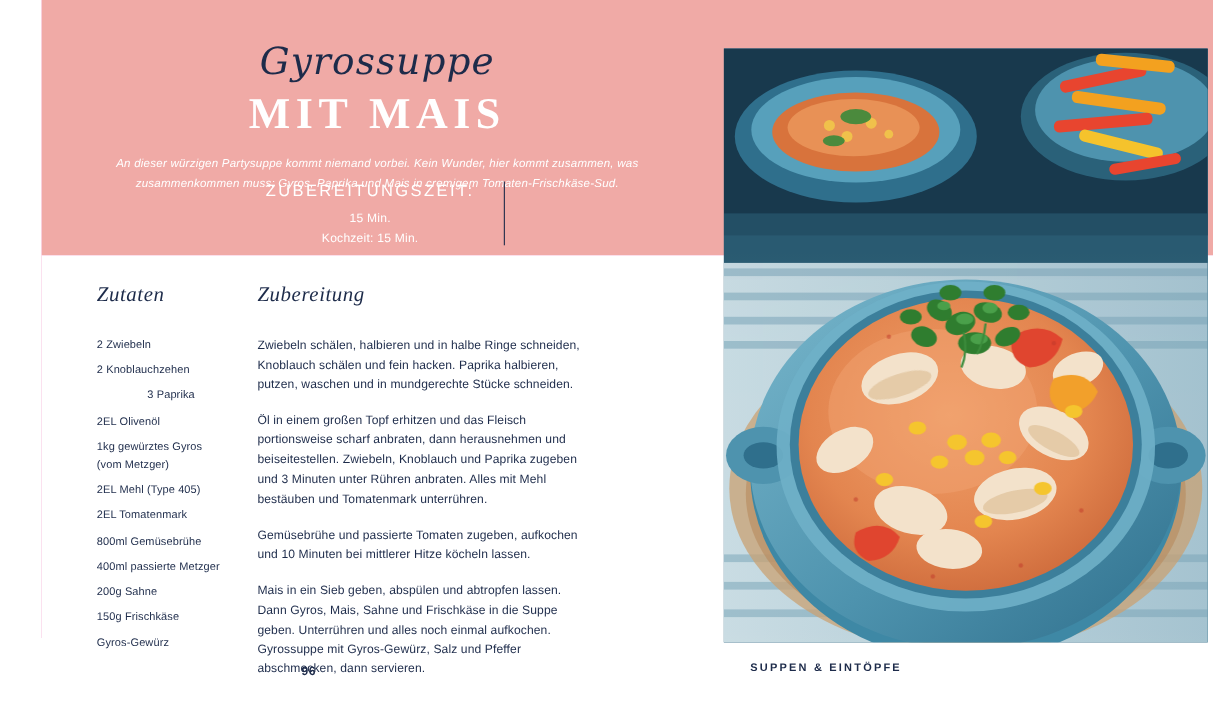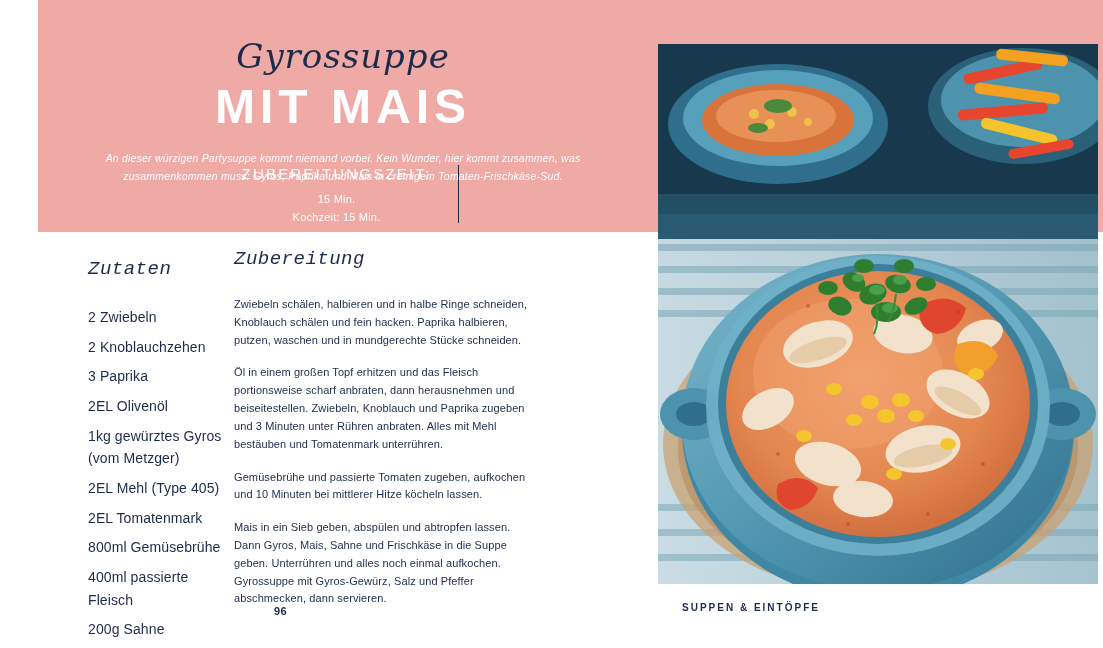--- a/index.html
+++ b/index.html
@@ -43,23 +43,23 @@
     font-family: "DejaVu Serif", serif;
     font-style: italic;
     font-weight: normal;
     font-size: 34px;
     color: #1d2b4a;
     letter-spacing: 1px;
     line-height: 1.1;
   }
   .main-title {
     margin-top: 6px;
-    font-family: Liberation Sans, sans-serif;
+    font-family: Liberation Serif, serif;
     font-weight: bold;
-    font-size: 48px;
+    font-size: 40px;
     letter-spacing: 5px;
     color: #ffffff;
     line-height: 1.1;
   }
   .intro {
     margin-top: 16px;
     font-size: 10.5px;
     font-style: italic;
     color: #ffffff;
     line-height: 1.7;
@@ -103,36 +103,36 @@
   }
 
   
   .col-ingredients {
     position: absolute;
     left: 50px; top: 258px;
     width: 135px;
   }
   .col-steps {
     position: absolute;
-    left: 196px; top: 248px;
+    left: 196px; top: 258px;
     width: 300px;
   }
   .section-head {
-    font-family: Liberation Mono, monospace;
+    font-family: Liberation Serif, serif;
     font-style: italic;
     font-size: 19px;
     color: #1d2b4a;
     letter-spacing: 0.5px;
     margin-bottom: 26px;
   }
   .ing-list {
     list-style: none;
   }
   .ing-list li {
-    font-size: 14px;
+    font-size: 10px;
     color: #1d2b4a;
     line-height: 1.62;
     margin-bottom: 7px;
     letter-spacing: 0.1px;
   }
   .steps p {
     font-size: 11px;
     color: #1d2b4a;
     line-height: 1.62;
     margin-bottom: 15px;
@@ -190,28 +190,28 @@
 Kochzeit: 15 Min.</div>
     </div>
     <div class="meta-divider"></div>
   </div>
 
   <div class="col-ingredients">
     <div class="section-head">Zutaten</div>
     <ul class="ing-list" id="ingredients-list">
         <li style="white-space: pre-line;">2 Zwiebeln</li>
         <li style="white-space: pre-line;">2 Knoblauchzehen</li>
-        <li style="white-space: pre-line;">3 Paprika</li>
+        <li style="white-space: pre-line; text-align: center;">3 Paprika</li>
         <li style="white-space: pre-line;">2EL Olivenöl</li>
         <li style="white-space: pre-line;">1kg gewürztes Gyros
 (vom Metzger)</li>
         <li style="white-space: pre-line;">2EL Mehl (Type 405)</li>
         <li style="white-space: pre-line;">2EL Tomatenmark</li>
         <li style="white-space: pre-line;">800ml Gemüsebrühe</li>
-        <li style="white-space: pre-line;">400ml passierte Fleisch</li>
+        <li style="white-space: pre-line;">400ml passierte Metzger</li>
         <li style="white-space: pre-line;">200g Sahne</li>
         <li style="white-space: pre-line;">150g Frischkäse</li>
         <li style="white-space: pre-line;">Gyros-Gewürz</li>
       </ul>
   </div>
 
   <div class="col-steps">
     <div class="section-head">Zubereitung</div>
     <div class="steps" id="steps-list">
         <p>Zwiebeln schälen, halbieren und in halbe Ringe schneiden, Knoblauch schälen und fein hacken. Paprika halbieren, putzen, waschen und in mundgerechte Stücke schneiden.</p>

